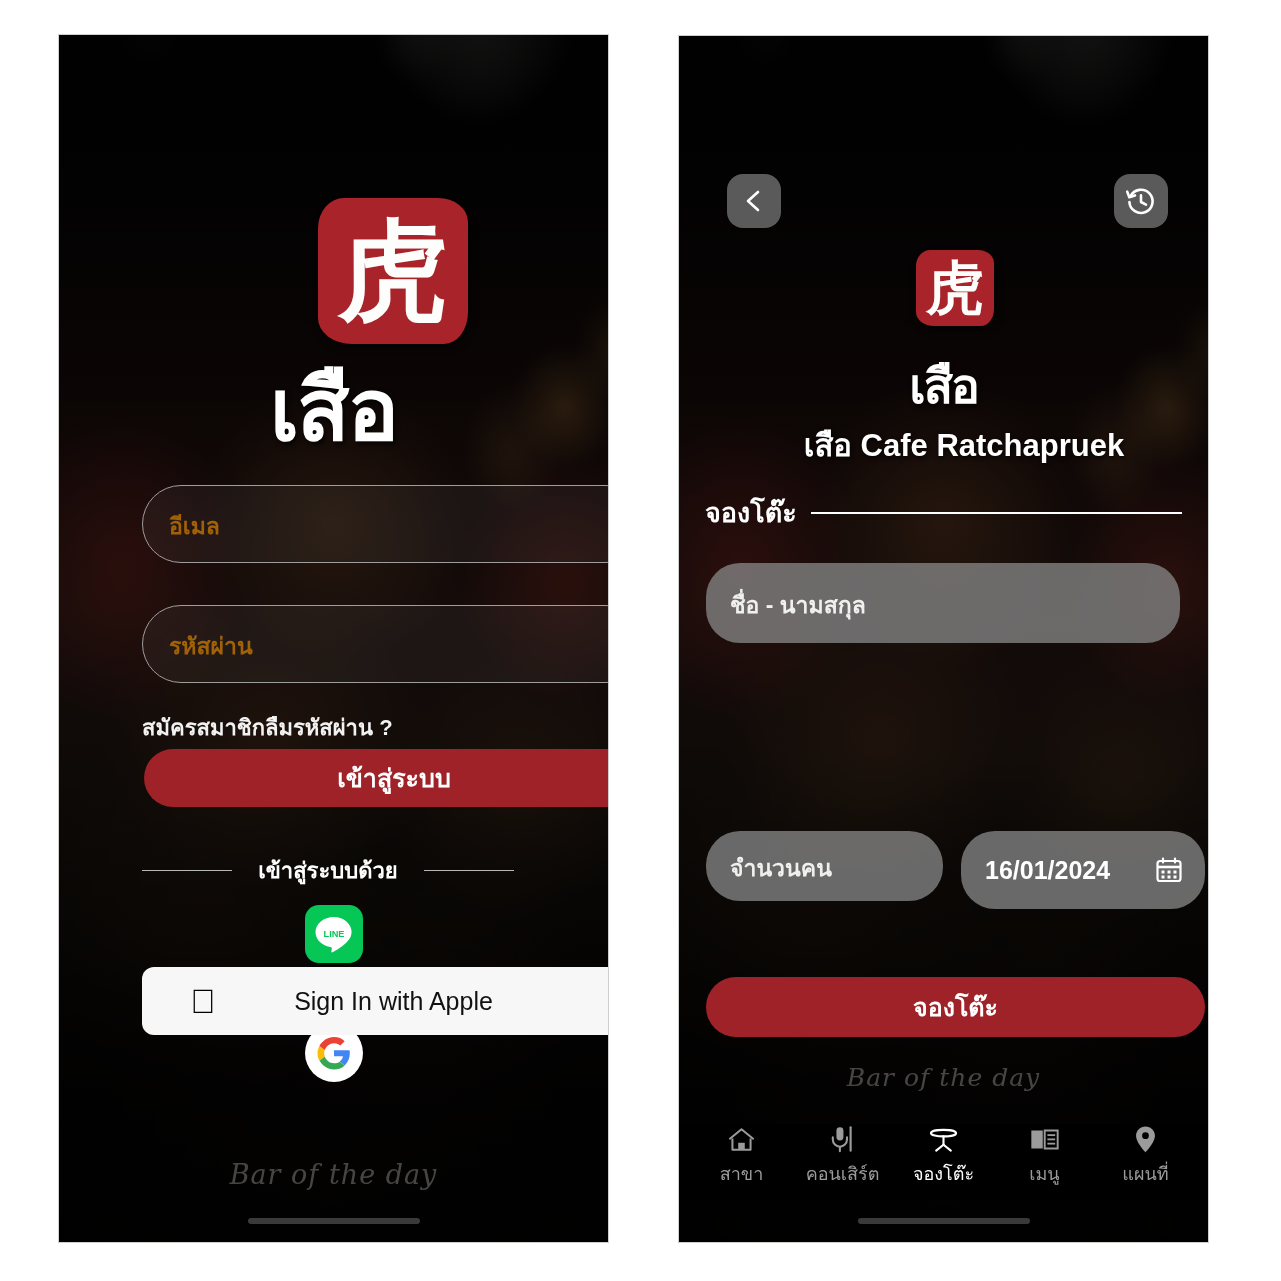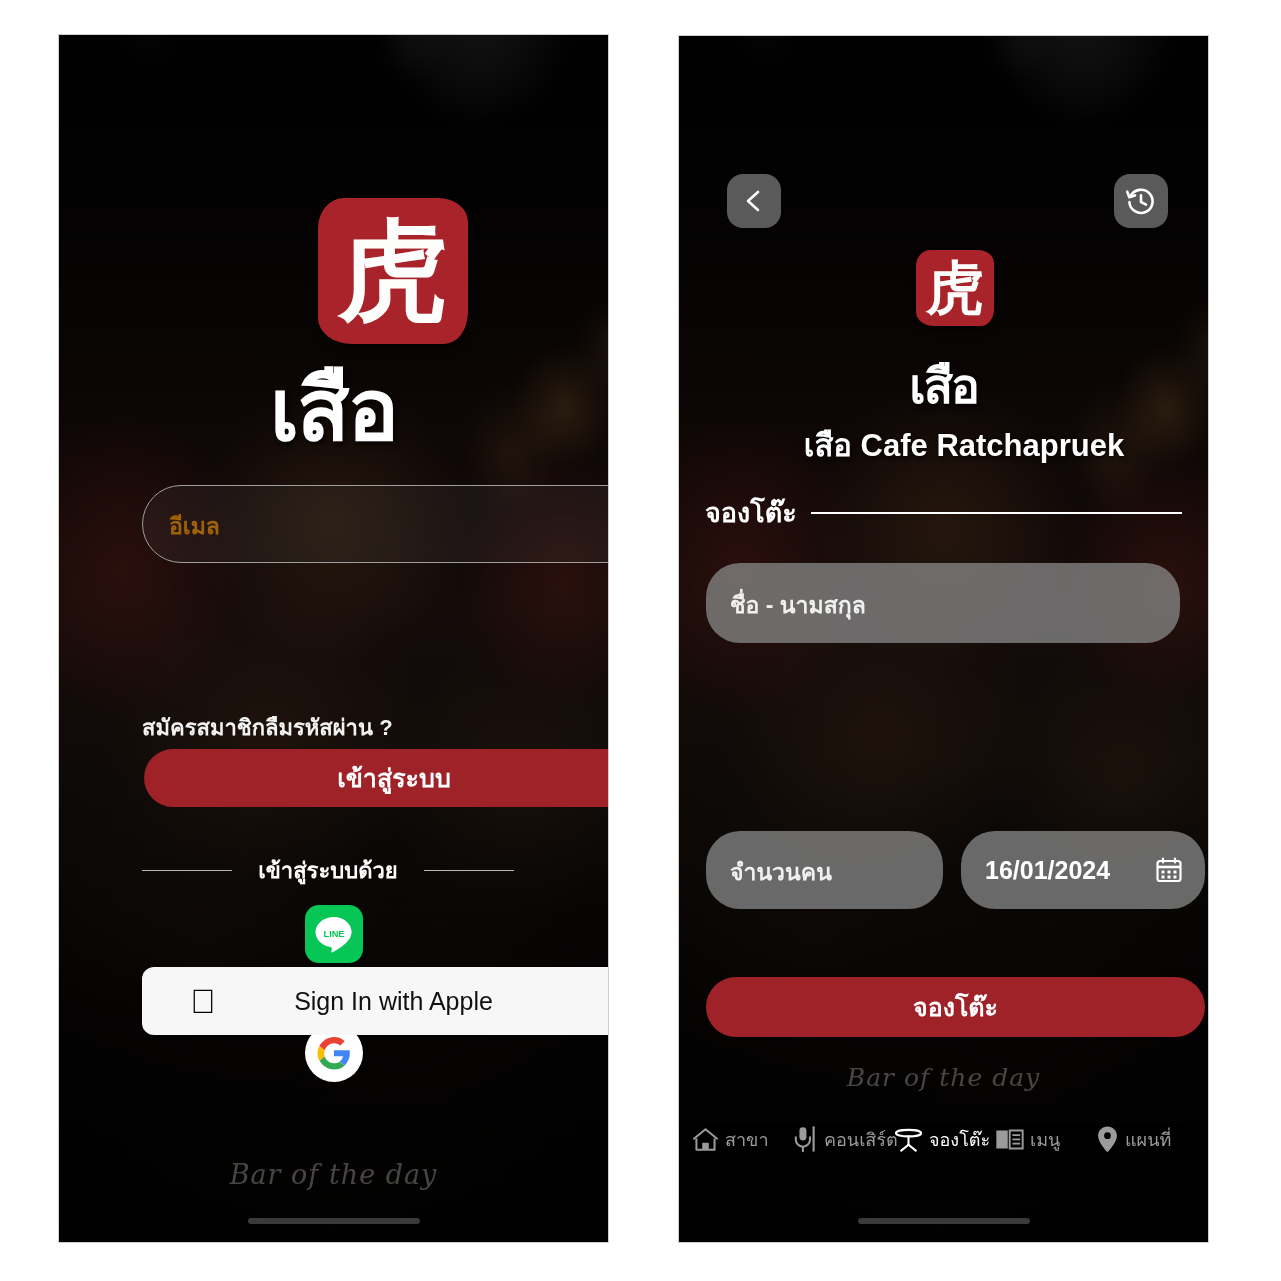--- a/index.html
+++ b/index.html
@@ -323,21 +323,21 @@
     padding: 0 24px;
   }
   .grey-field .ph {
     color: #f0f0ee;
     font-size: 23px;
     font-weight: 600;
     transform: translateY(2px);
   }
   #booking-name-field  { left: 27px; top: 527px; width: 474px; height: 80px; }
   #booking-phone-field { left: 27px; top: 660px; width: 474px; height: 80px; }
-  #booking-people-field{ left: 27px; top: 795px; width: 237px; height: 78px; }
+  #booking-people-field{ left: 27px; top: 795px; width: 237px; height: 70px; }
   #booking-date-field  {
     left: 282px; top: 795px; width: 244px; height: 78px;
     justify-content: space-between;
     padding: 0 22px 0 24px;
   }
   #booking-date-field .val {
     color: #ffffff;
     font-size: 25px;
     font-weight: 600;
   }
@@ -354,20 +354,21 @@
     left: 0; right: 0; bottom: 42px;
     height: 76px;
     display: flex;
     align-items: flex-start;
     justify-content: space-around;
     padding: 0 12px;
     background: #000000;
   }
   .nav-item {
     display: flex;
+    flex-direction: column;
     align-items: center;
     gap: 5px;
     width: 20%;
   }
   .nav-item .nav-icon {
     height: 30px;
     display: flex;
     align-items: center;
     justify-content: center;
   }
@@ -390,20 +391,23 @@
     <div class="screen-content">
 
       <div class="logo-stamp" id="logo-stamp-login">虎</div>
 
       <div class="wordmark" id="wordmark-login">เสือ</div>
 
       <div class="login-field" id="login-email-field">
         <span class="ph">อีเมล</span>
       </div>
 
+      <div class="login-field" id="login-password-field">
+        <span class="ph">รหัสผ่าน</span>
+      </div>
 
       <div class="link-row">
         <span>สมัครสมาชิก</span>
         <span>ลืมรหัสผ่าน ?</span>
       </div>
 
       <div class="primary-btn" id="login-submit-button">เข้าสู่ระบบ</div>
 
       <div class="divider-row">
         <div class="line"></div>

